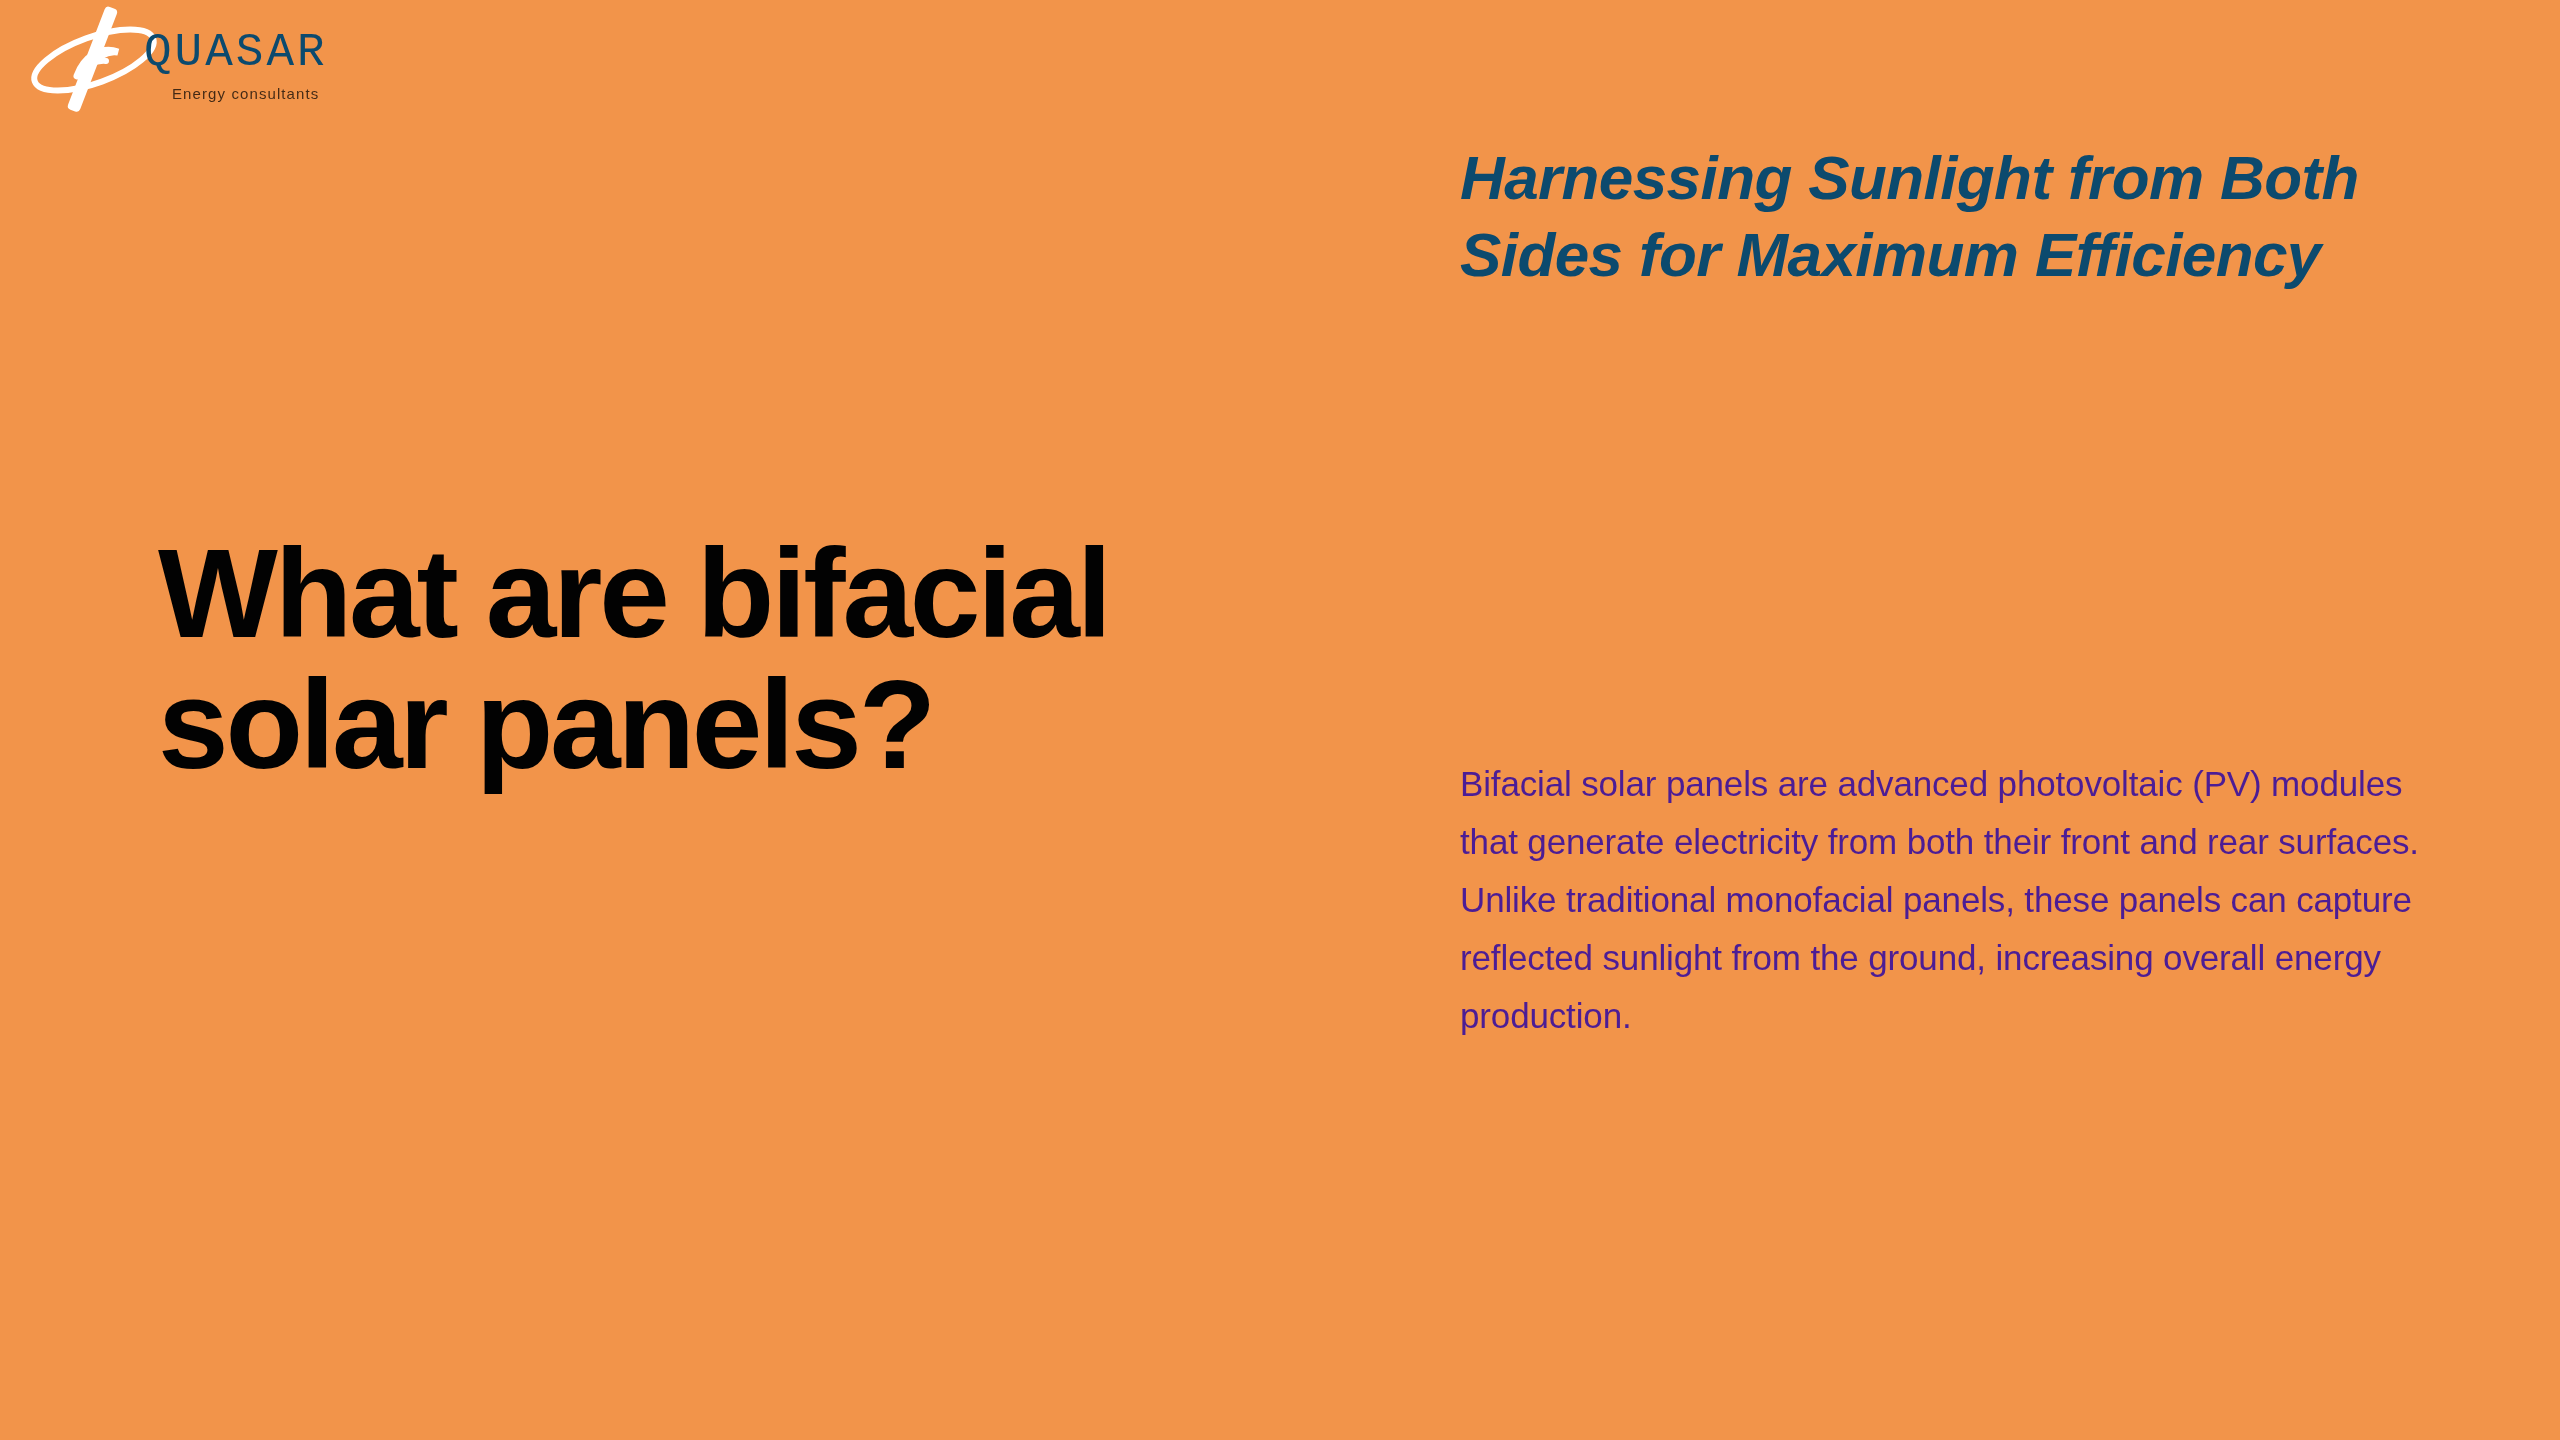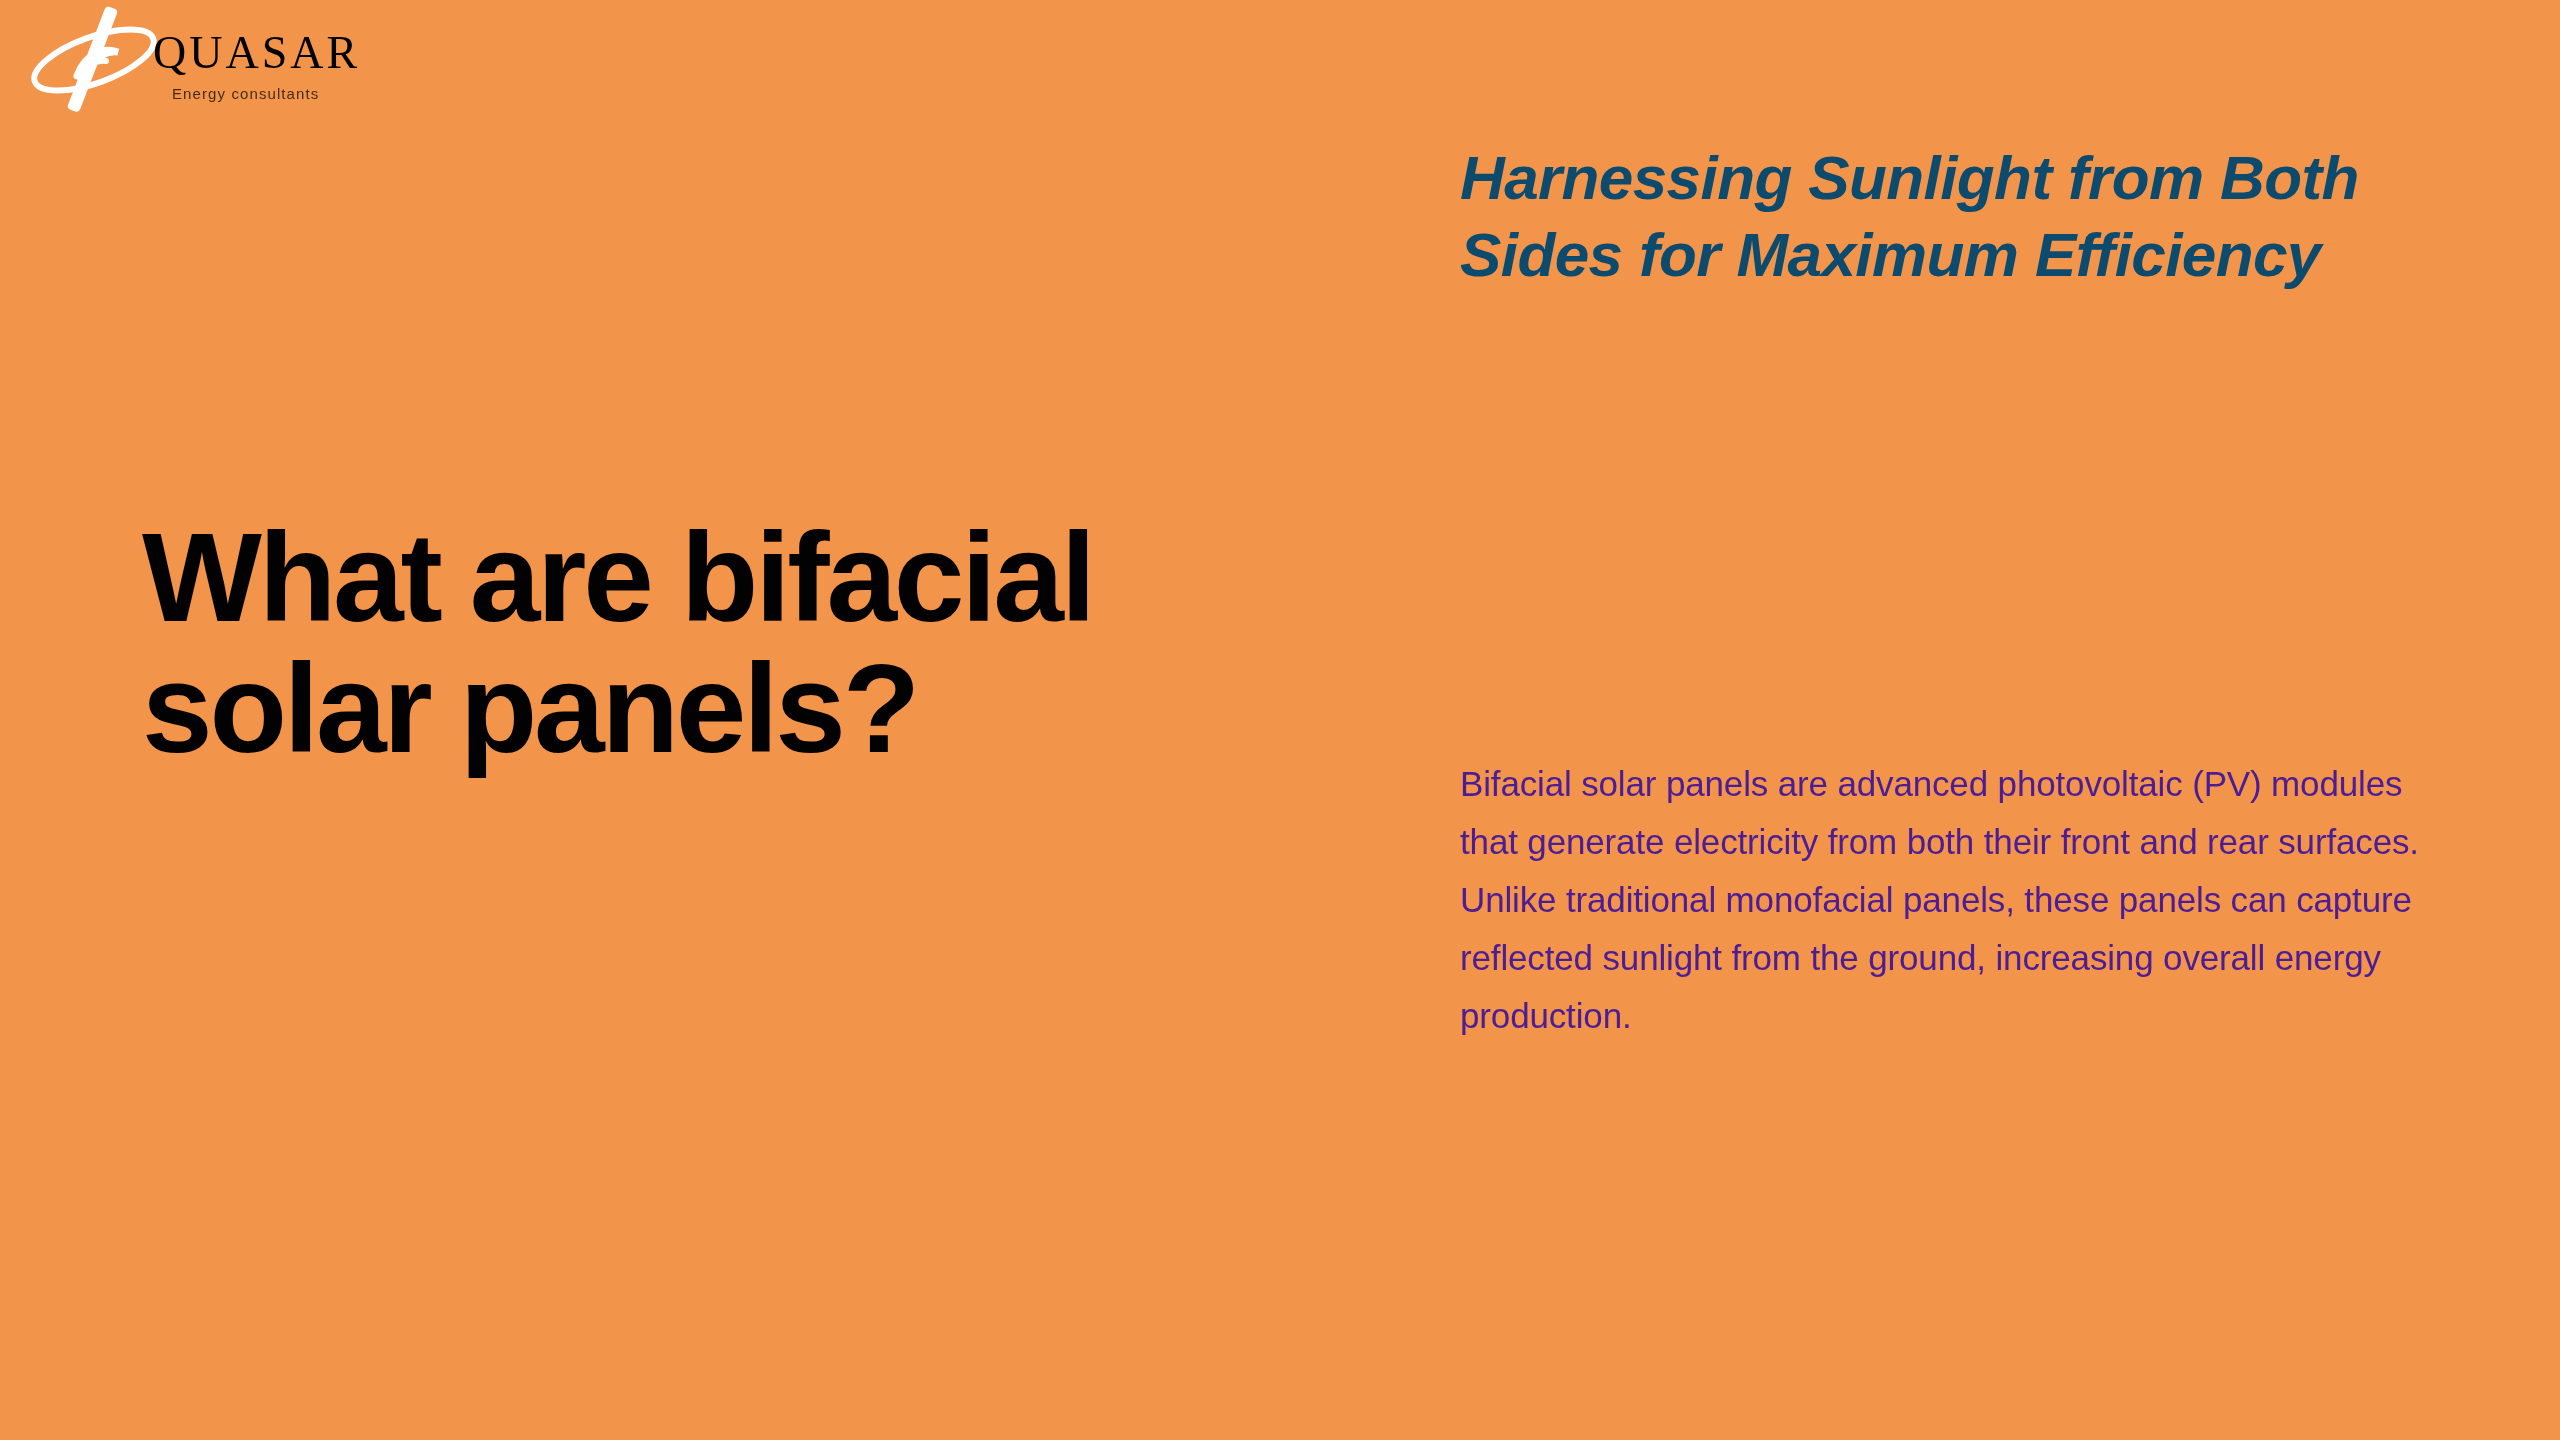--- a/index.html
+++ b/index.html
@@ -36,27 +36,27 @@
   .brand-mark {
     position: absolute;
     left: 0;
     top: 0;
     width: 140px;
     height: 110px;
   }
 
   .brand-wordmark {
     position: absolute;
-    left: 131px;
+    left: 122px;
     top: 26px;
-    font-family: Liberation Serif, serif;
+    font-family: Liberation Mono, monospace;
     font-size: 46px;
     font-weight: 400;
     letter-spacing: 3px;
-    color: #000000;
+    color: #0c4a6e;
     line-height: 1;
     white-space: nowrap;
   }
 
   .brand-tagline {
     position: absolute;
     left: 150px;
     top: 82px;
     font-family: "Liberation Sans", sans-serif;
     font-size: 15px;
@@ -70,21 +70,21 @@
 
   
   .headline-col {
     position: absolute;
     left: 142px;
     top: 512px;
     width: 1100px;
   }
 
   .headline {
-    margin: 0;
+    margin: 16px;
     font-family: "Liberation Sans", sans-serif;
     font-size: 127px;
     font-weight: 700;
     line-height: 1.03;
     letter-spacing: -3.2px;
     color: #020202;
     word-spacing: -2px;
   }
 
   

